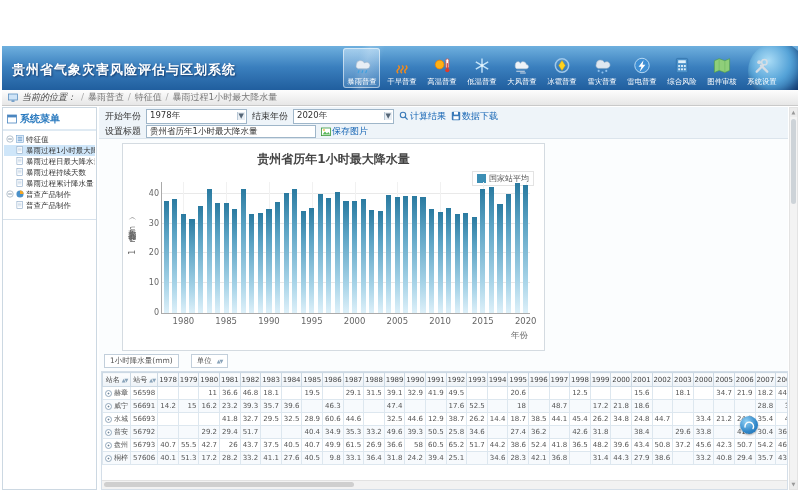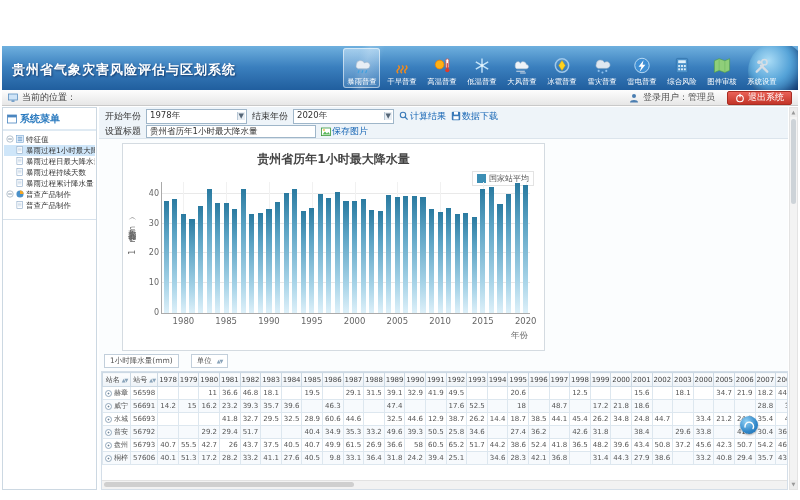--- a/index.html
+++ b/index.html
@@ -20,21 +20,21 @@
     padding:2px 0 1px;border-radius:3px;cursor:pointer;}
   .nav-item.active{background:linear-gradient(180deg,rgba(225,242,255,.5),rgba(140,195,240,.25));
     box-shadow:inset 0 0 0 1px rgba(255,255,255,.55);}
   .nav-icon{width:24px;height:19px;display:block;}
   .nav-icon svg{width:24px;height:19px;display:block;}
   .nav-label{font-size:8px;color:#fff;white-space:nowrap;margin-top:1px;transform:scale(.92);}
   
   .crumbbar{position:absolute;left:2px;right:2px;top:90px;height:16px;box-sizing:border-box;
     background:linear-gradient(#fdfdfd,#e7e7e7);border-bottom:1px solid #c9c9c9;
     display:flex;align-items:center;gap:4px;padding:0 6px;font-size:9px;color:#777;}
-  .crumb-label{color:#444;}
+  .crumb-label{color:#444;font-style:italic;}
   .crumb-seg{color:#777;}
   .crumb-sep{color:#aaa;margin:0 1px;}
   .crumb-right{margin-left:auto;display:flex;align-items:center;gap:4px;}
   .login-text{color:#555;}
   .exit-btn{display:flex;align-items:center;gap:3px;background:linear-gradient(#ea6157,#c33529);
     border:1px solid #a82c22;color:#fff;font-size:9px;padding:0 7px;height:12px;border-radius:2px;
     cursor:pointer;margin-left:8px;}
   
   .sidebar{position:absolute;left:2px;top:107px;width:95px;bottom:10px;background:#fff;
     border:1px solid #ccd8e2;box-sizing:border-box;}
@@ -247,38 +247,21 @@
   </div>
 
   <div class="crumbbar">
     <span class="micon">
       <svg viewBox="0 0 10 10">
           <rect x="0.5" y="1" width="9" height="6" fill="#cfe4f7" stroke="#5b8fc0" stroke-width="0.8"></rect>
           <rect x="3.5" y="7.4" width="3" height="1.4" fill="#5b8fc0"></rect>
         </svg>
     </span>
     <span class="crumb-label">当前的位置：</span>
-    <span class="crumb-right">
-      <span class="micon">
-        <svg viewBox="0 0 10 10">
-            <circle cx="5" cy="3" r="2" fill="#4a7db0"></circle>
-            <path d="M1 9.5c0-3.2 8-3.2 8 0z" fill="#4a7db0"></path>
-          </svg>
-      </span>
-      <span class="login-text">登录用户：管理员</span>
-      <span class="exit-btn">
-        <span class="micon">
-          <svg viewBox="0 0 10 10">
-              <circle cx="5" cy="5.5" r="3.3" fill="none" stroke="#fff" stroke-width="1.1"></circle>
-              <line x1="5" y1="0.8" x2="5" y2="4.2" stroke="#fff" stroke-width="1.2"></line>
-            </svg>
-        </span>
-        <span>退出系统</span>
-      </span>
-    </span>
+    <span id="crumbPath"><span class="crumb-sep">/</span><span class="crumb-seg"> 暴雨普查 </span><span class="crumb-sep">/</span><span class="crumb-seg"> 特征值 </span><span class="crumb-sep">/</span><span class="crumb-seg"> 暴雨过程1小时最大降水量 </span></span>
   </div>
 
   <div class="sidebar">
     <div class="sidebar-header">
       <span class="micon">
         <svg viewBox="0 0 10 10">
             <rect x="0.5" y="1" width="9" height="8" fill="#fff" stroke="#4a86c0" stroke-width="0.8"></rect>
             <rect x="0.5" y="1" width="9" height="2.4" fill="#4a86c0"></rect>
           </svg>
       </span>

